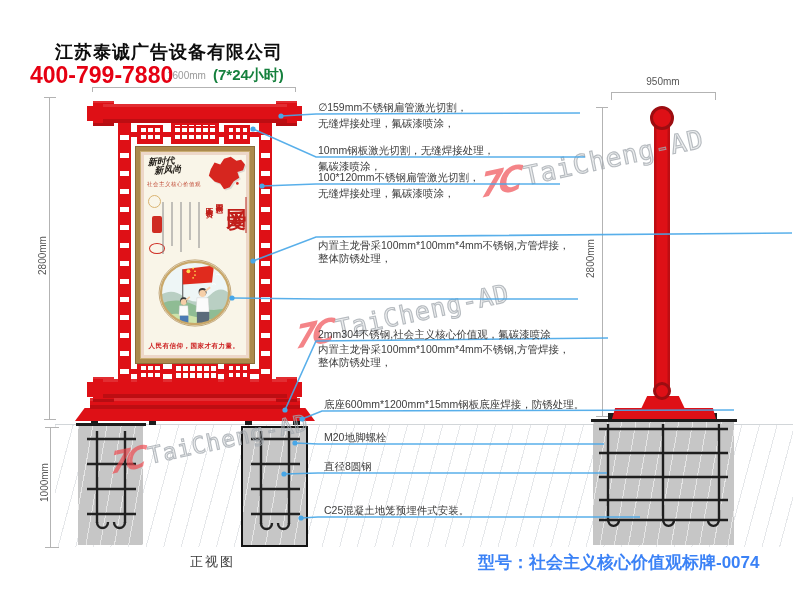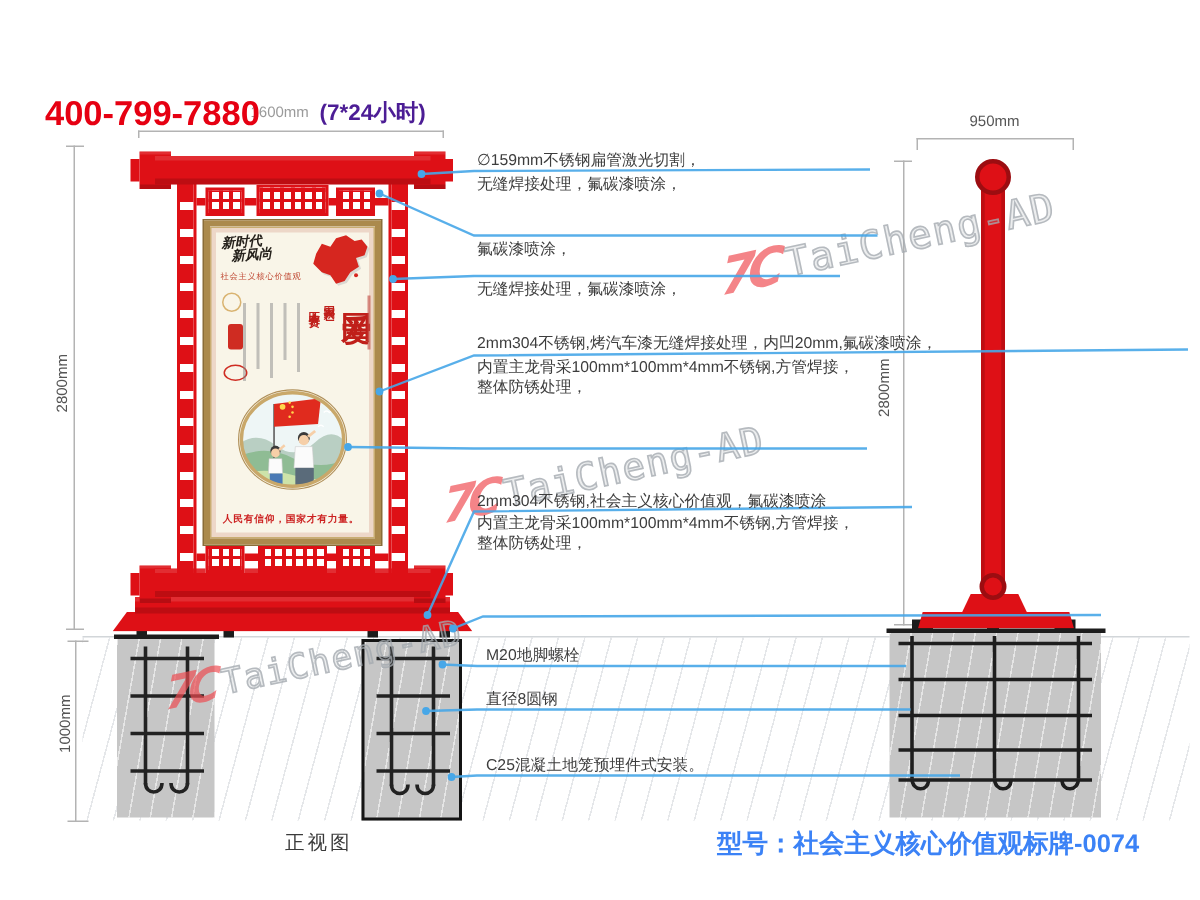--- a/index.html
+++ b/index.html
@@ -2,21 +2,21 @@
 <html><head>
 <meta charset="utf-8">
 <style>
   html,body{margin:0;padding:0;background:#fff;}
   #canvas{position:relative;width:800px;height:600px;background:#fff;overflow:hidden;
           font-family:"Liberation Sans","DejaVu Sans",sans-serif;}
   .abs{position:absolute;}
   
   .company{font-size:18px;font-weight:bold;color:#0d0d0d;letter-spacing:1px;}
   .phone{font-size:23px;font-weight:bold;color:#e60012;letter-spacing:0px;}
-  .hours{font-size:15px;font-weight:bold;color:#4c1d95;}
+  .hours{font-size:15px;font-weight:bold;color:#15803d;}
   .dimtxt{font-size:10px;color:#9a9a9a;}
   
   .dline{background:#b3b3b3;}
   .vlabel{width:64px;text-align:center;font-size:10px;color:#555;transform:rotate(-90deg);}
   .hlabel{width:64px;text-align:center;font-size:10px;color:#555;}
   
   .red{background:#de1016;}
   .cap{background:#de1016;box-shadow:inset 0 -3px 0 rgba(0,0,0,.18), inset 0 2px 0 rgba(255,255,255,.12);}
   .beam{background:#de1016;box-shadow:inset 0 -4px 0 rgba(0,0,0,.15), inset 0 3px 0 rgba(255,255,255,.12);}
   .pillar{box-sizing:border-box;border-left:2.5px solid #de1016;border-right:2.5px solid #de1016;
@@ -274,31 +274,34 @@
         <circle cx="285" cy="410" r="2.6"></circle>
       <circle cx="302" cy="419" r="2.6"></circle>
         <circle cx="295" cy="443" r="2.6"></circle>
       <circle cx="284" cy="474" r="2.6"></circle>
         <circle cx="301" cy="518" r="2.6"></circle>
     </g>
   </svg>
 
   <div class="abs ann" style="left:318px;top:101px;z-index:41;">∅159mm不锈钢扁管激光切割，</div>
   <div class="abs ann" style="left:318px;top:117px;z-index:41;">无缝焊接处理，氟碳漆喷涂，</div>
+  <div class="abs ann" style="left:318px;top:144px;z-index:41;">10mm钢板激光切割，无缝焊接处理，</div>
   <div class="abs ann" style="left:318px;top:160px;z-index:41;">氟碳漆喷涂，</div>
+  <div class="abs ann" style="left:318px;top:171px;z-index:41;">100*120mm不锈钢扁管激光切割，</div>
   <div class="abs ann" style="left:318px;top:187px;z-index:41;">无缝焊接处理，氟碳漆喷涂，</div>
-  <div class="abs ann" style="left:318px;top:223px;z-index:41;">2mm304不锈钢,烤汽车漆无缝焊接处理，内凹20mm,氟碳漆喷涂，</div>
   <div class="abs ann" style="left:318px;top:239px;z-index:41;">内置主龙骨采100mm*100mm*4mm不锈钢,方管焊接，</div>
   <div class="abs ann" style="left:318px;top:252px;z-index:41;">整体防锈处理，</div>
   <div class="abs ann" style="left:318px;top:328px;z-index:41;">2mm304不锈钢,社会主义核心价值观，氟碳漆喷涂</div>
   <div class="abs ann" style="left:318px;top:343px;z-index:41;">内置主龙骨采100mm*100mm*4mm不锈钢,方管焊接，</div>
   <div class="abs ann" style="left:318px;top:356px;z-index:41;">整体防锈处理，</div>
+  <div class="abs ann" style="left:324px;top:398px;z-index:41;">底座600mm*1200mm*15mm钢板底座焊接，防锈处理。</div>
   <div class="abs ann" style="left:324px;top:431px;z-index:41;">M20地脚螺栓</div>
   <div class="abs ann" style="left:324px;top:460px;z-index:41;text-align:right;">直径8圆钢</div>
   <div class="abs ann" style="left:324px;top:504px;z-index:41;">C25混凝土地笼预埋件式安装。</div>
 
+  <div class="abs company" style="left:55px;top:40px;z-index:50;">江苏泰诚广告设备有限公司</div>
   <div class="abs phone" style="left:30px;top:62px;z-index:51;">400-799-7880</div>
   <div class="abs hours" style="left:213px;top:66px;z-index:52;">(7*24小时)</div>
 
   <div class="abs foot-view" style="left:190px;top:553px;">正视图</div>
   <div class="abs model" style="left:478px;top:551px;">型号：社会主义核心价值观标牌-0074</div>
 
 </div>
 
 </body></html>

